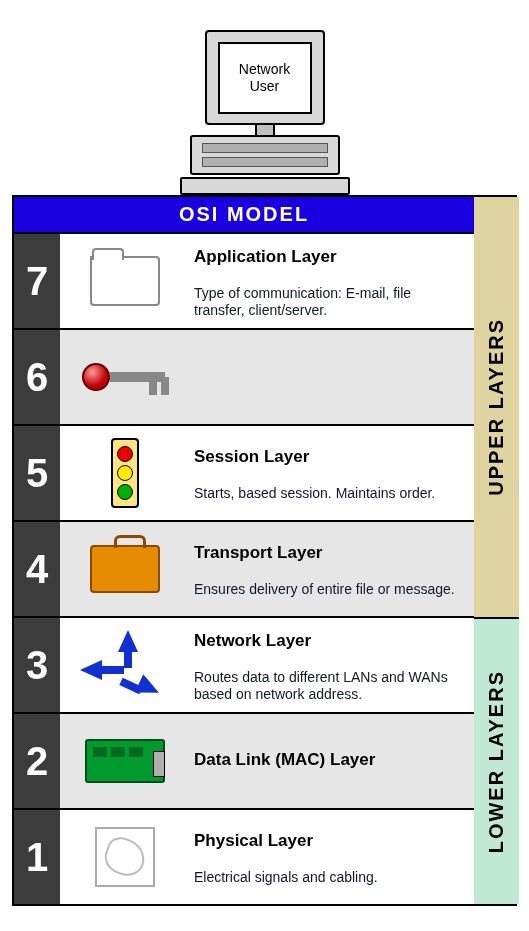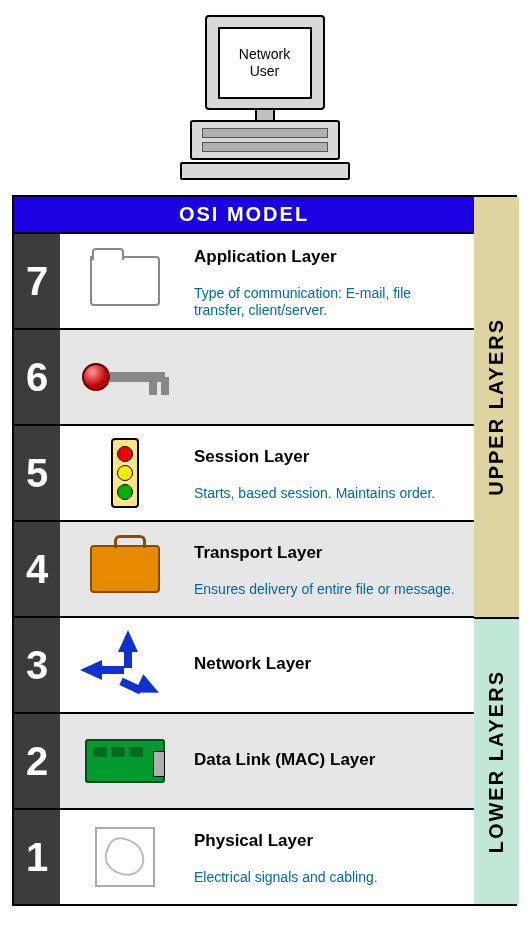--- a/index.html
+++ b/index.html
@@ -8,21 +8,21 @@
     background: #fff;
     width: 529px;
     height: 931px;
     position: relative;
   }
   .computer-wrap {
     width: 529px;
     height: 195px;
     display: flex;
     justify-content: center;
-    align-items: center;
+    align-items: flex-end;
   }
   .computer {
     display: flex;
     flex-direction: column;
     align-items: center;
   }
   .monitor {
     width: 120px;
     height: 95px;
     background: #d8d8d8;
@@ -135,21 +135,21 @@
   }
   .layer-name {
     font-weight: bold;
     font-size: 17px;
     margin-bottom: 6px;
     color: #000;
   }
   .layer-desc {
     font-size: 14px;
     line-height: 1.25;
-    color: #0369a1;
+    color: #0f172a;
   }
   .bg-white { background: #fff; }
   .bg-grey  { background: #e6e6e6; }
 
   .side-col {
     display: flex;
     flex-direction: column;
   }
   .side-upper {
     flex: 0 0 422px;
@@ -363,20 +363,21 @@
           <div class="arrow a1"></div>
             <div class="s1"></div>
           <div class="arrow a2"></div>
             <div class="s2"></div>
           <div class="arrow a3"></div>
             <div class="s3"></div>
         </div>
       </div>
       <div class="text-cell bg-white">
         <div class="layer-name">Network Layer</div>
+        <div class="layer-desc">Routes data to different LANs and WANs based on network address.</div>
       </div>
     </div>
 
     <div class="row bg-grey">
       <div class="num">2</div>
       <div class="icon-cell bg-grey">
         <div class="nic"></div>
       </div>
       <div class="text-cell bg-grey">
         <div class="layer-name">Data Link (MAC) Layer</div>

